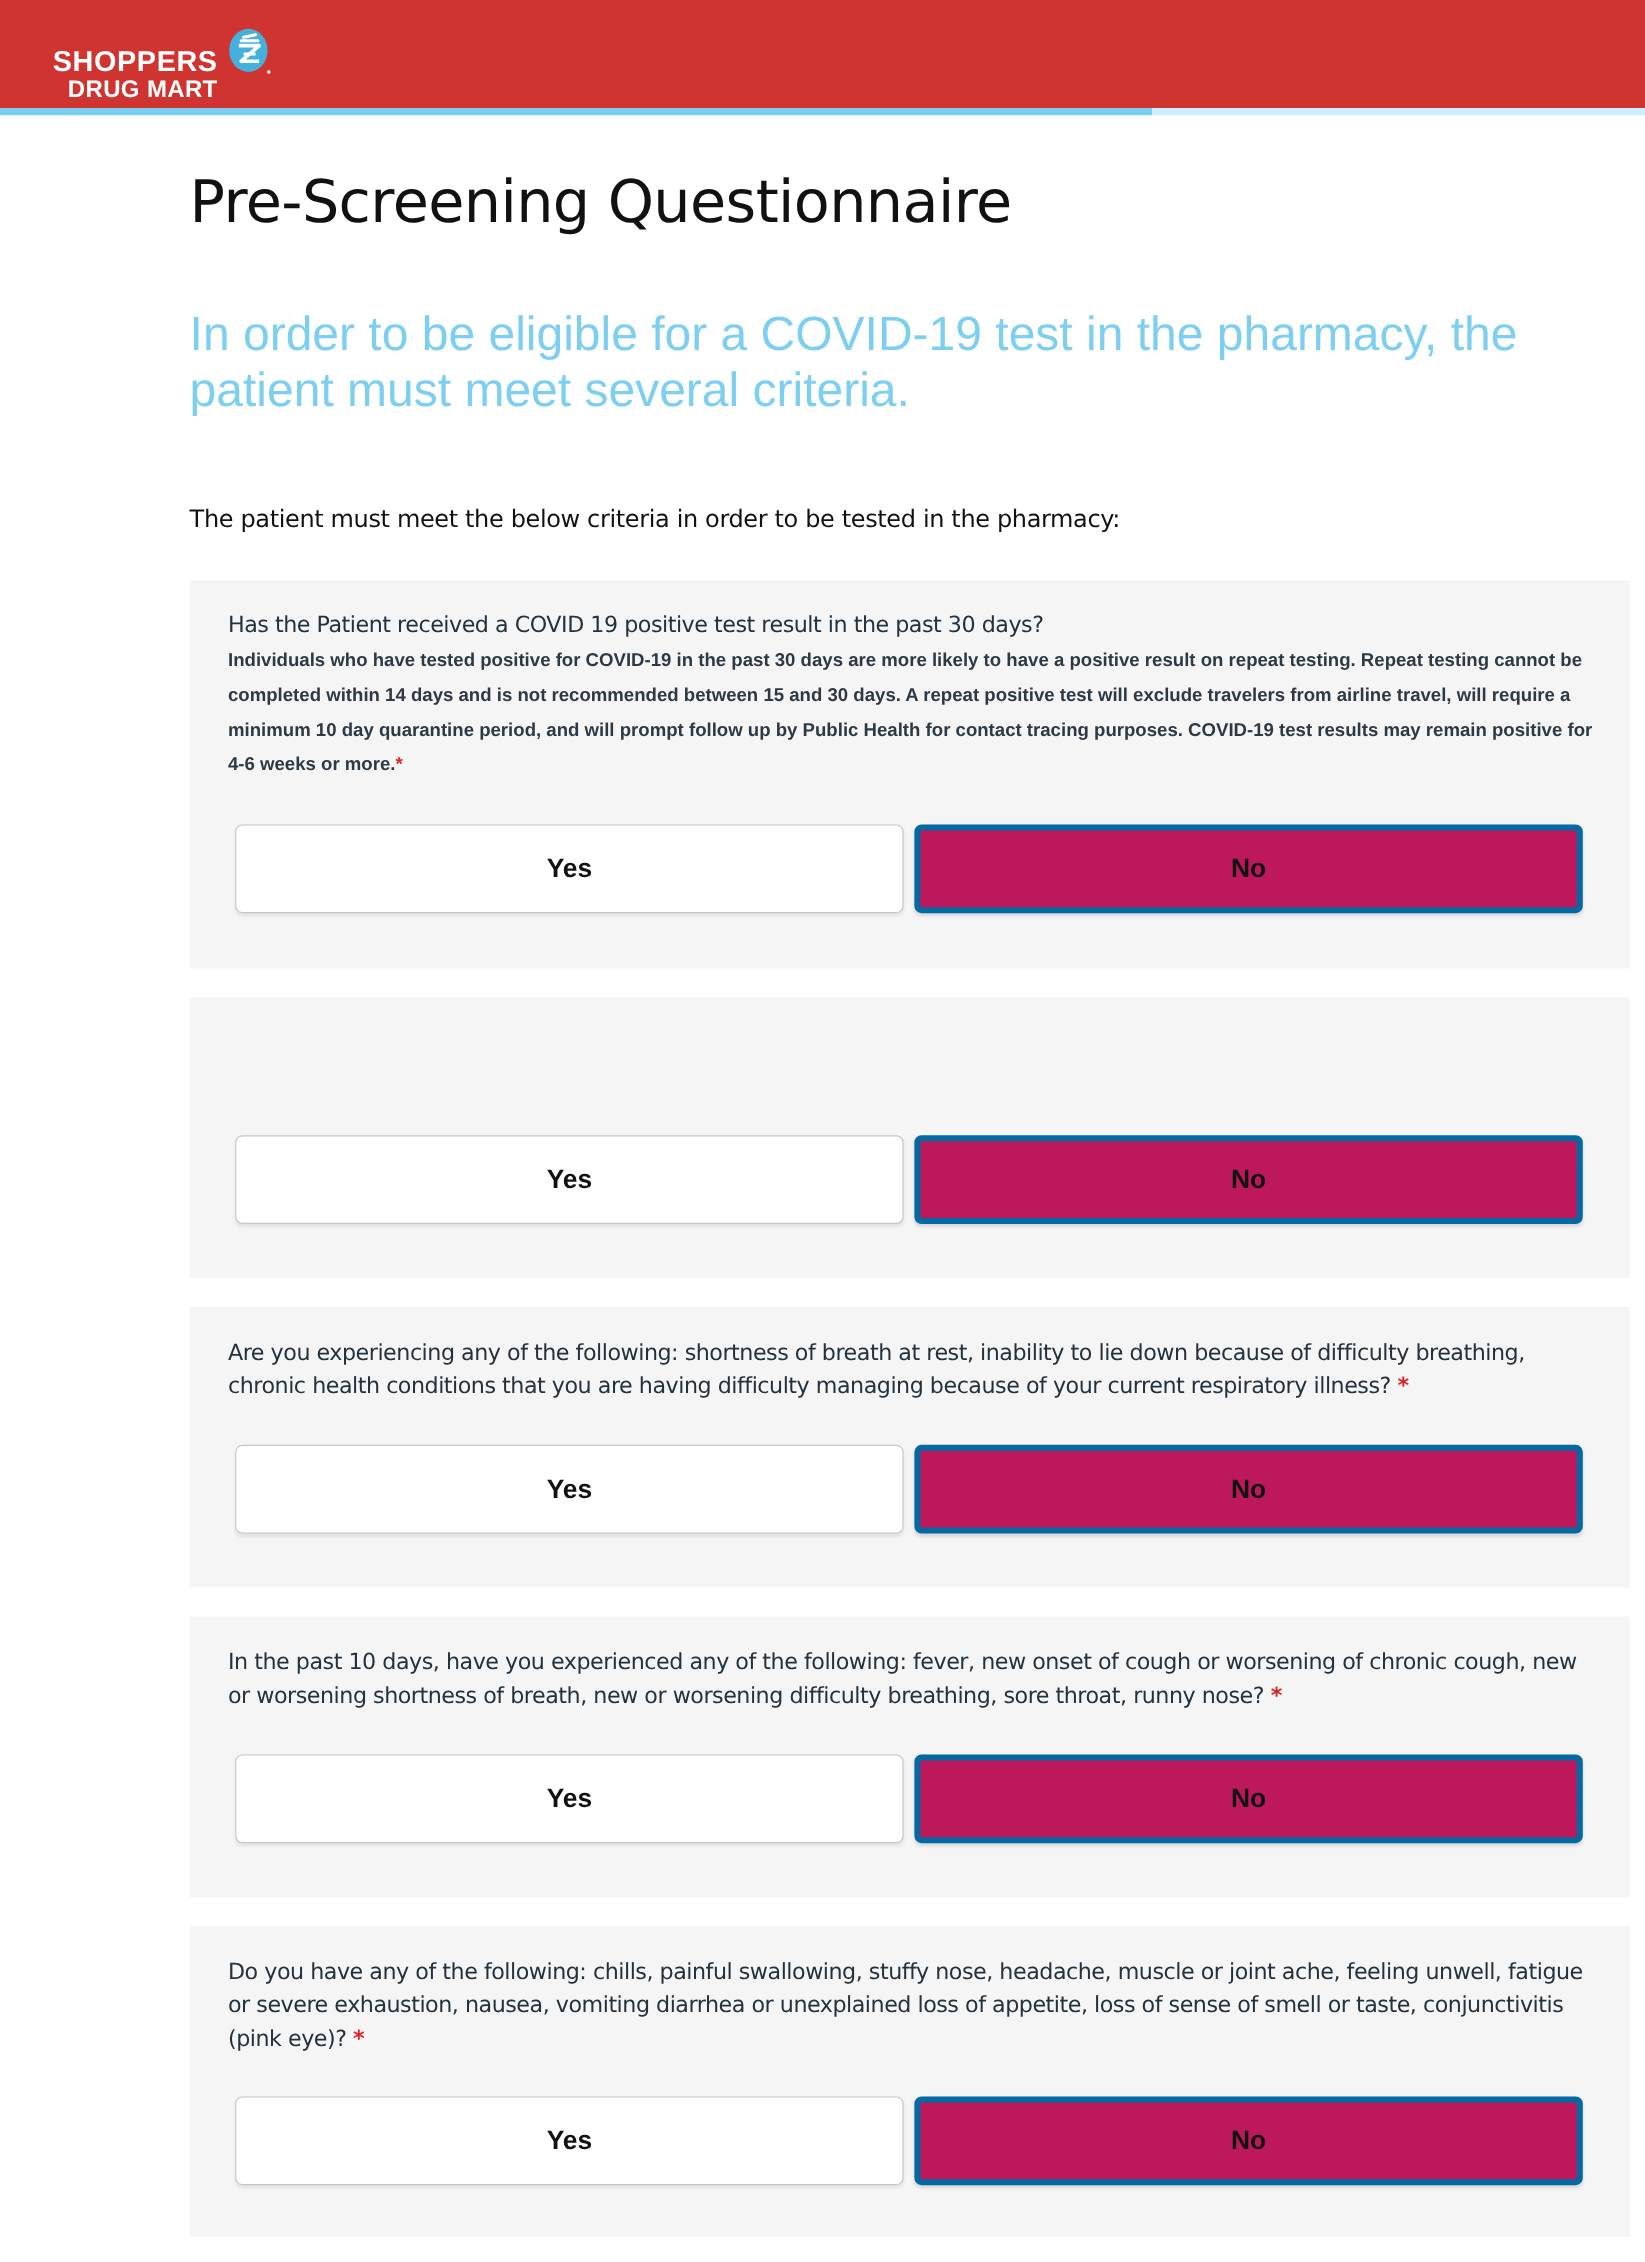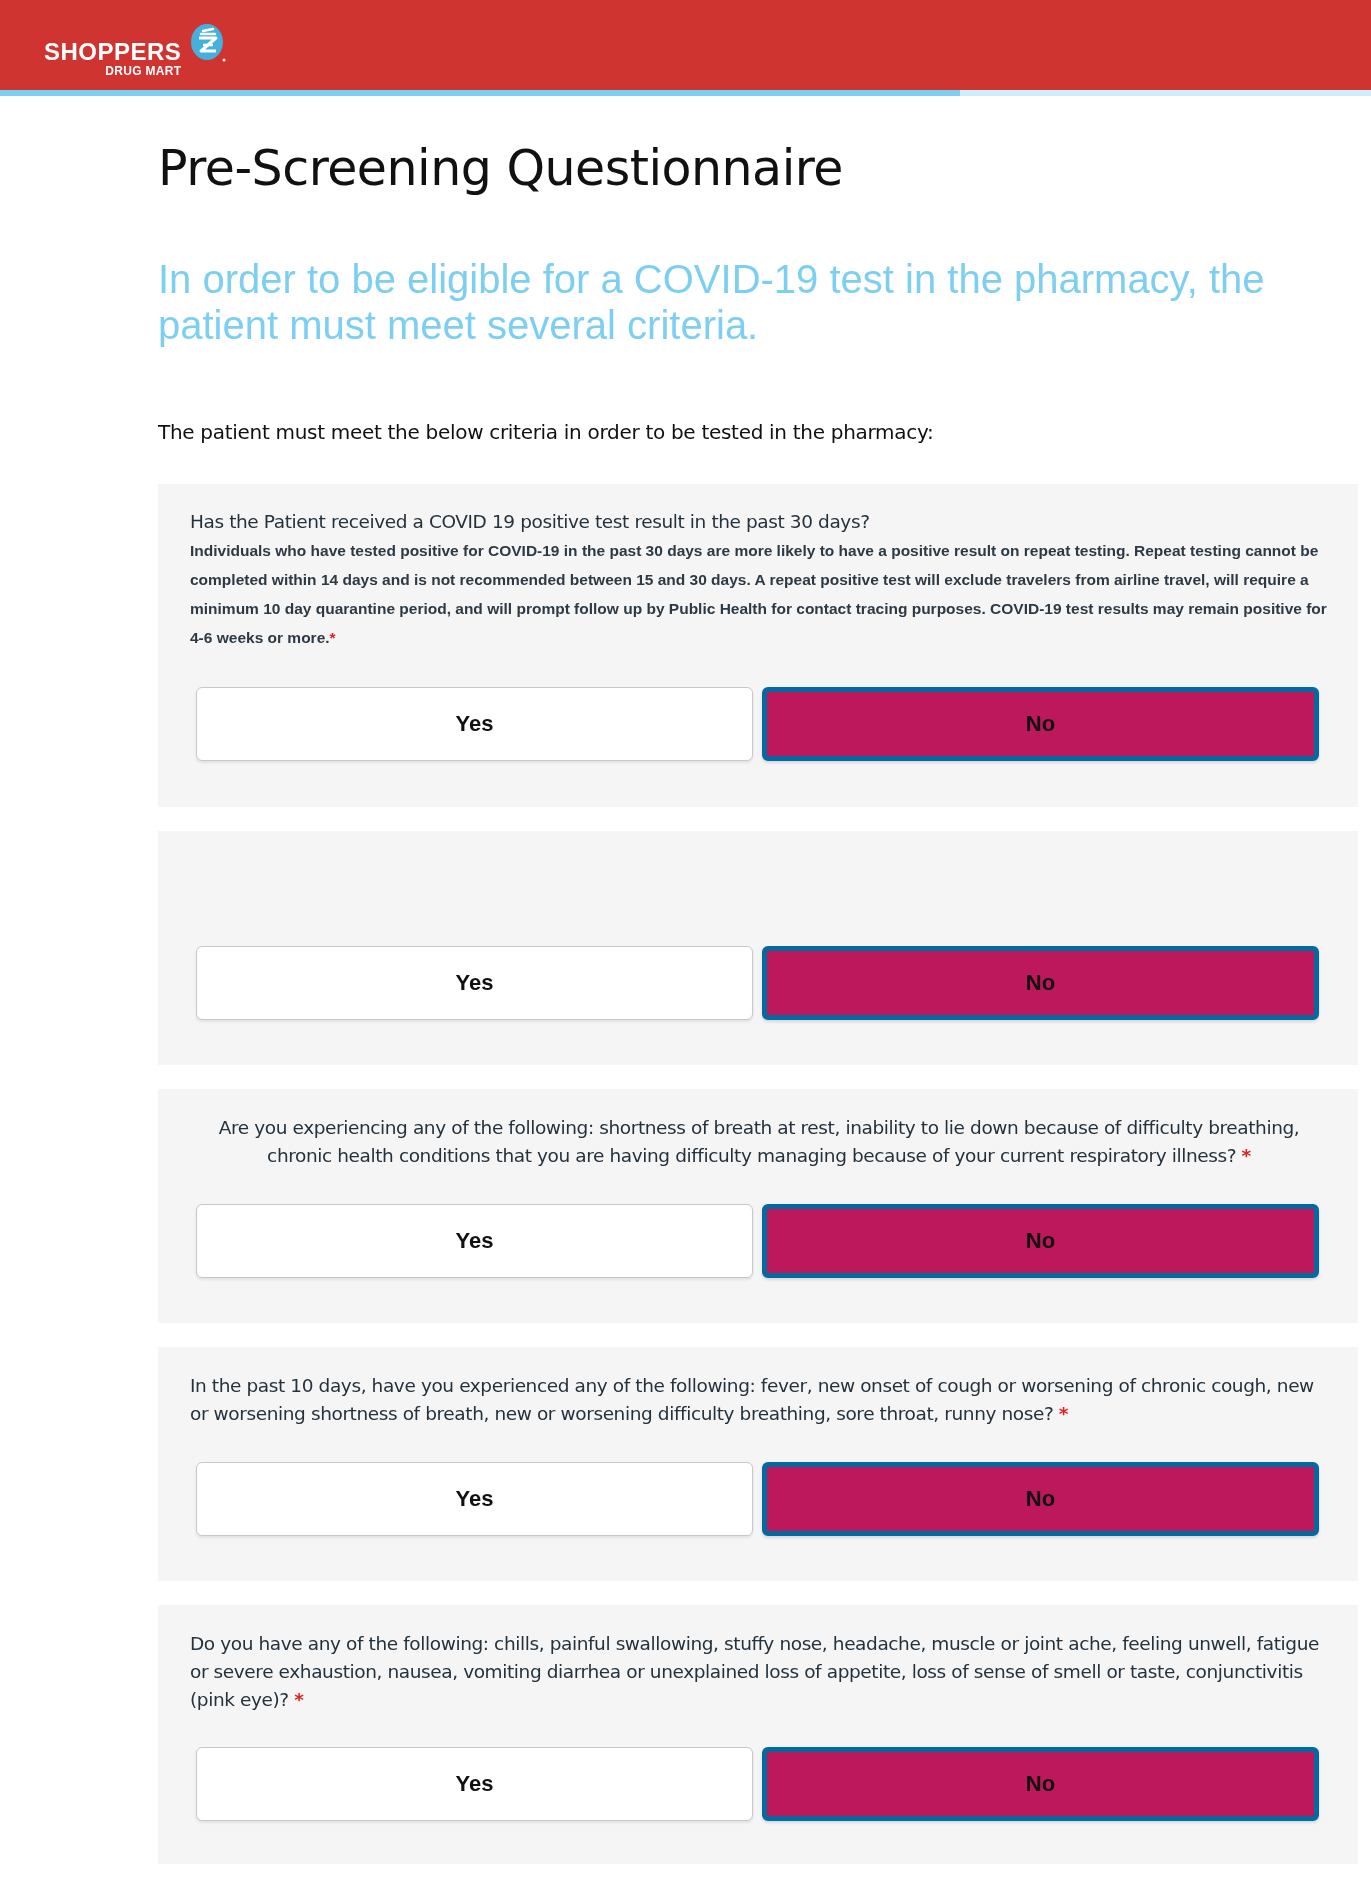--- a/index.html
+++ b/index.html
@@ -3,21 +3,21 @@
 <meta charset="utf-8">
 <style>
   * { box-sizing: border-box; margin: 0; padding: 0; }
   html, body { width: 1371px; height: 1885px; overflow: hidden; background: #ffffff; }
   body { font-family: "Liberation Sans", sans-serif; color: #1b2a35; position: relative; }
 
   .header { position: absolute; left: 0; top: 0; width: 1371px; height: 90px; background: #cf3430; }
   .logo { position: absolute; left: 44px; top: 20px; height: 50px; display: flex; align-items: flex-start; }
   .logo-text { display: flex; flex-direction: column; align-items: flex-end; color: #ffffff; font-family: "Liberation Sans", sans-serif; font-weight: bold; line-height: 1; }
   .logo-main { font-size: 24px; letter-spacing: 0.5px; margin-top: 20px; }
-  .logo-sub { font-size: 12px; margin-top: 1px; letter-spacing: 0.3px; }
+  .logo-sub { font-size: 20px; margin-top: 1px; letter-spacing: 0.3px; }
   .logo-mark { width: 38px; height: 40px; margin-left: 8px; margin-top: 3px; position: relative; }
   .logo-mark svg { display: block; }
 
   .progress { position: absolute; left: 0; top: 90px; width: 1371px; height: 6px; background: #cdeffd; }
   .progress-fill { height: 100%; background: #7dcff2; }
 
   .title { position: absolute; left: 158px; top: 140px; font-family: "DejaVu Sans", sans-serif; font-size: 49px; font-weight: normal; color: #111; letter-spacing: -0.5px; }
   .subtitle { position: absolute; left: 158px; top: 256px; width: 1200px; font-family: "Liberation Sans", sans-serif; font-size: 40px; line-height: 46px; color: #7dcff2; }
   .intro { position: absolute; left: 158px; top: 420px; font-family: "DejaVu Sans", sans-serif; font-size: 20px; color: #111; letter-spacing: -0.3px; }
 
@@ -66,21 +66,21 @@
   <div class="btn btn-yes" style="top:203px;">Yes</div>
   <div class="btn btn-no" style="top:203px;">No</div>
 </div>
 
 <div class="card" style="top:831px;height:234px;">
   <div class="btn btn-yes" style="top:115px;">Yes</div>
   <div class="btn btn-no" style="top:115px;">No</div>
 </div>
 
 <div class="card" style="top:1089px;height:234px;">
-  <div class="q-text" style="top:25px;text-align:center;">
+  <div class="q-text" style="top:25px;">
     <span>Are you experiencing any of the following: shortness of breath at rest, inability to lie down because of difficulty breathing, chronic health conditions that you are having difficulty managing because of your current respiratory illness?</span>
     <span class="req">*</span>
   </div>
   <div class="btn btn-yes" style="top:115px;">Yes</div>
   <div class="btn btn-no" style="top:115px;">No</div>
 </div>
 
 <div class="card" style="top:1347px;height:234px;">
   <div class="q-text" style="top:25px;">
     <span>In the past 10 days, have you experienced any of the following: fever, new onset of cough or worsening of chronic cough, new or worsening shortness of breath, new or worsening difficulty breathing, sore throat, runny nose?</span>

